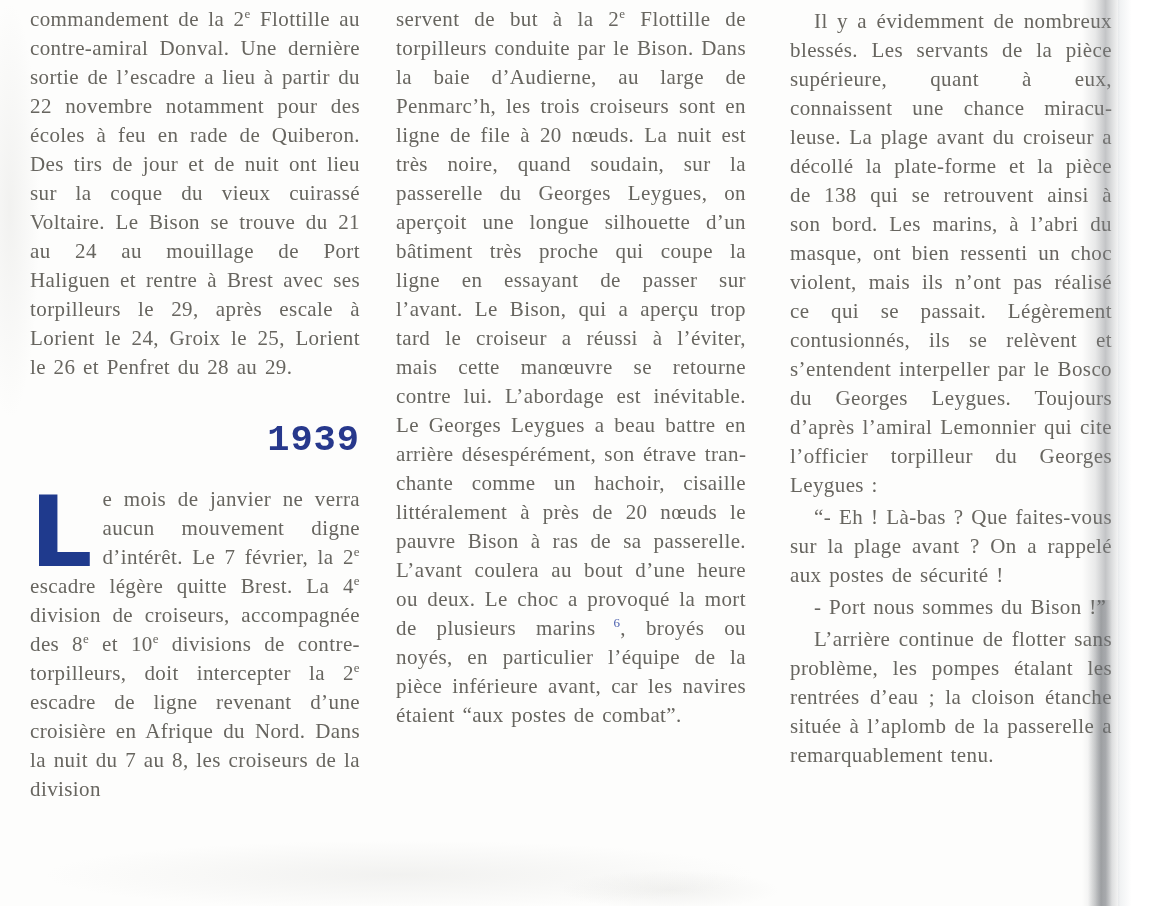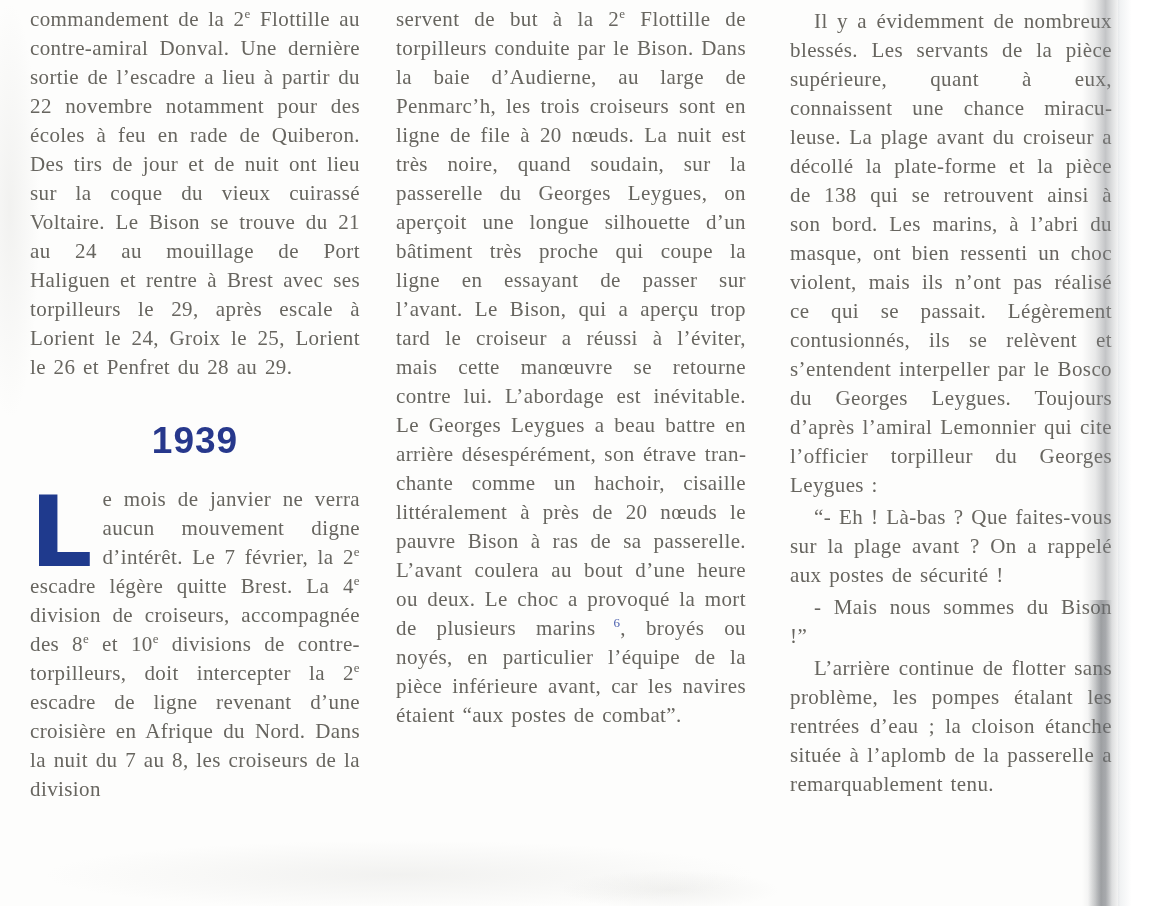--- a/index.html
+++ b/index.html
@@ -14,22 +14,22 @@
     font-size:21px; line-height:29px;
     letter-spacing:0.4px; word-spacing:2px;
     hyphens:manual;
   }
   .col p { margin:0; }
   .col1 { left:30px;  width:330px; padding-top:5px; }
   .col2 { left:396px; width:350px; padding-top:5px; }
   .col3 { left:790px; width:322px; padding-top:7px; }
 
   .year-heading {
-    margin:44px 0 30px; text-align:center;
-    font-family:Liberation Sans, sans-serif; font-weight:bold;
+    margin:44px 0 30px; text-align:right;
+    font-family:Liberation Mono, monospace; font-weight:bold;
     font-size:37px; letter-spacing:1px;
     color:var(--heading-blue, #27388c);
   }
   .dropcap {
     float:left;
     font-family:"DejaVu Sans", sans-serif; font-weight:bold;
     font-size:98px; line-height:78px; letter-spacing:-2px;
     color:var(--dropcap-blue, #1f3a8d);
     margin:8px 12px 0 0;
   }
@@ -84,21 +84,21 @@
     </p>
   </div>
 
   <div class="col col2">
     <p><span>servent de but à la 2</span><span class="sup">e</span><span> Flottille de torpilleurs conduite par le </span><span class="it">Bison</span><span>. Dans la baie d’Audierne, au large de Penmarc’h, les trois croiseurs sont en ligne de file à 20 nœuds. La nuit est très noire, quand soudain, sur la passerelle du </span><span class="it">Georges Leygues</span><span>, on aperçoit une longue silhouette d’un bâti­ment très proche qui coupe la ligne en essayant de passer sur l’avant. Le </span><span class="it">Bison</span><span>, qui a aperçu trop tard le croiseur a réussi à l’éviter, mais cette manœuvre se retourne contre lui. L’abordage est inévitable. Le </span><span class="it">Georges Leygues</span><span> a beau battre en arrière désespéré­ment, son étrave tran­chante comme un hachoir, ci­saille littéralement à près de 20 nœuds le pauvre </span><span class="it">Bison</span><span> à ras de sa passerelle. L’avant coulera au bout d’une heure ou deux. Le choc a provoqué la mort de plusieurs marins</span><span class="sup blue"> 6</span><span>, broyés ou noyés, en particulier l’équipe de la pièce inférieure avant, car les navires étaient “aux postes de combat”.</span></p>
   </div>
 
   <div class="col col3">
     <p class="indent"><span>Il y a évidemment de nom­breux blessés. Les servants de la pièce supérieure, quant à eux, connaissent une chance miracu­leuse. La plage avant du croi­seur a décollé la plate-forme et la pièce de 138 qui se retrou­vent ainsi à son bord. Les ma­rins, à l’abri du masque, ont bien ressenti un choc violent, mais ils n’ont pas réalisé ce qui se passait. Légèrement contu­sionnés, ils se relèvent et s’en­tendent interpeller par le Bosco du </span><span class="it">Georges Leygues</span><span>. Toujours d’après l’amiral Lemonnier qui cite l’officier torpilleur du </span><span class="it">Georges Leygues</span><span> :</span></p>
     <p class="indent"><span>“- Eh ! Là-bas ? Que faites-vous sur la plage avant ? On a rappelé aux postes de sécurité !</span></p>
-    <p class="indent"><span>- Mais nous sommes du </span><span class="it">Bison</span><span> !”</span></p>
+    <p class="indent"><span>- Port nous sommes du </span><span class="it">Bison</span><span> !”</span></p>
     <p class="indent"><span>L’arrière continue de flotter sans problème, les pompes éta­lant les rentrées d’eau ; la cloi­son étanche située à l’aplomb de la passerelle a remarquable­ment tenu.</span></p>
   </div>
 
   <div class="scan-artifact blob1"></div>
   <div class="scan-artifact blob2"></div>
   <div class="scan-artifact blob3"></div>
   <div class="scan-margin"></div>
   <div class="page-edge"></div>
   <div class="page-edge-bottom"></div>
 </div>

